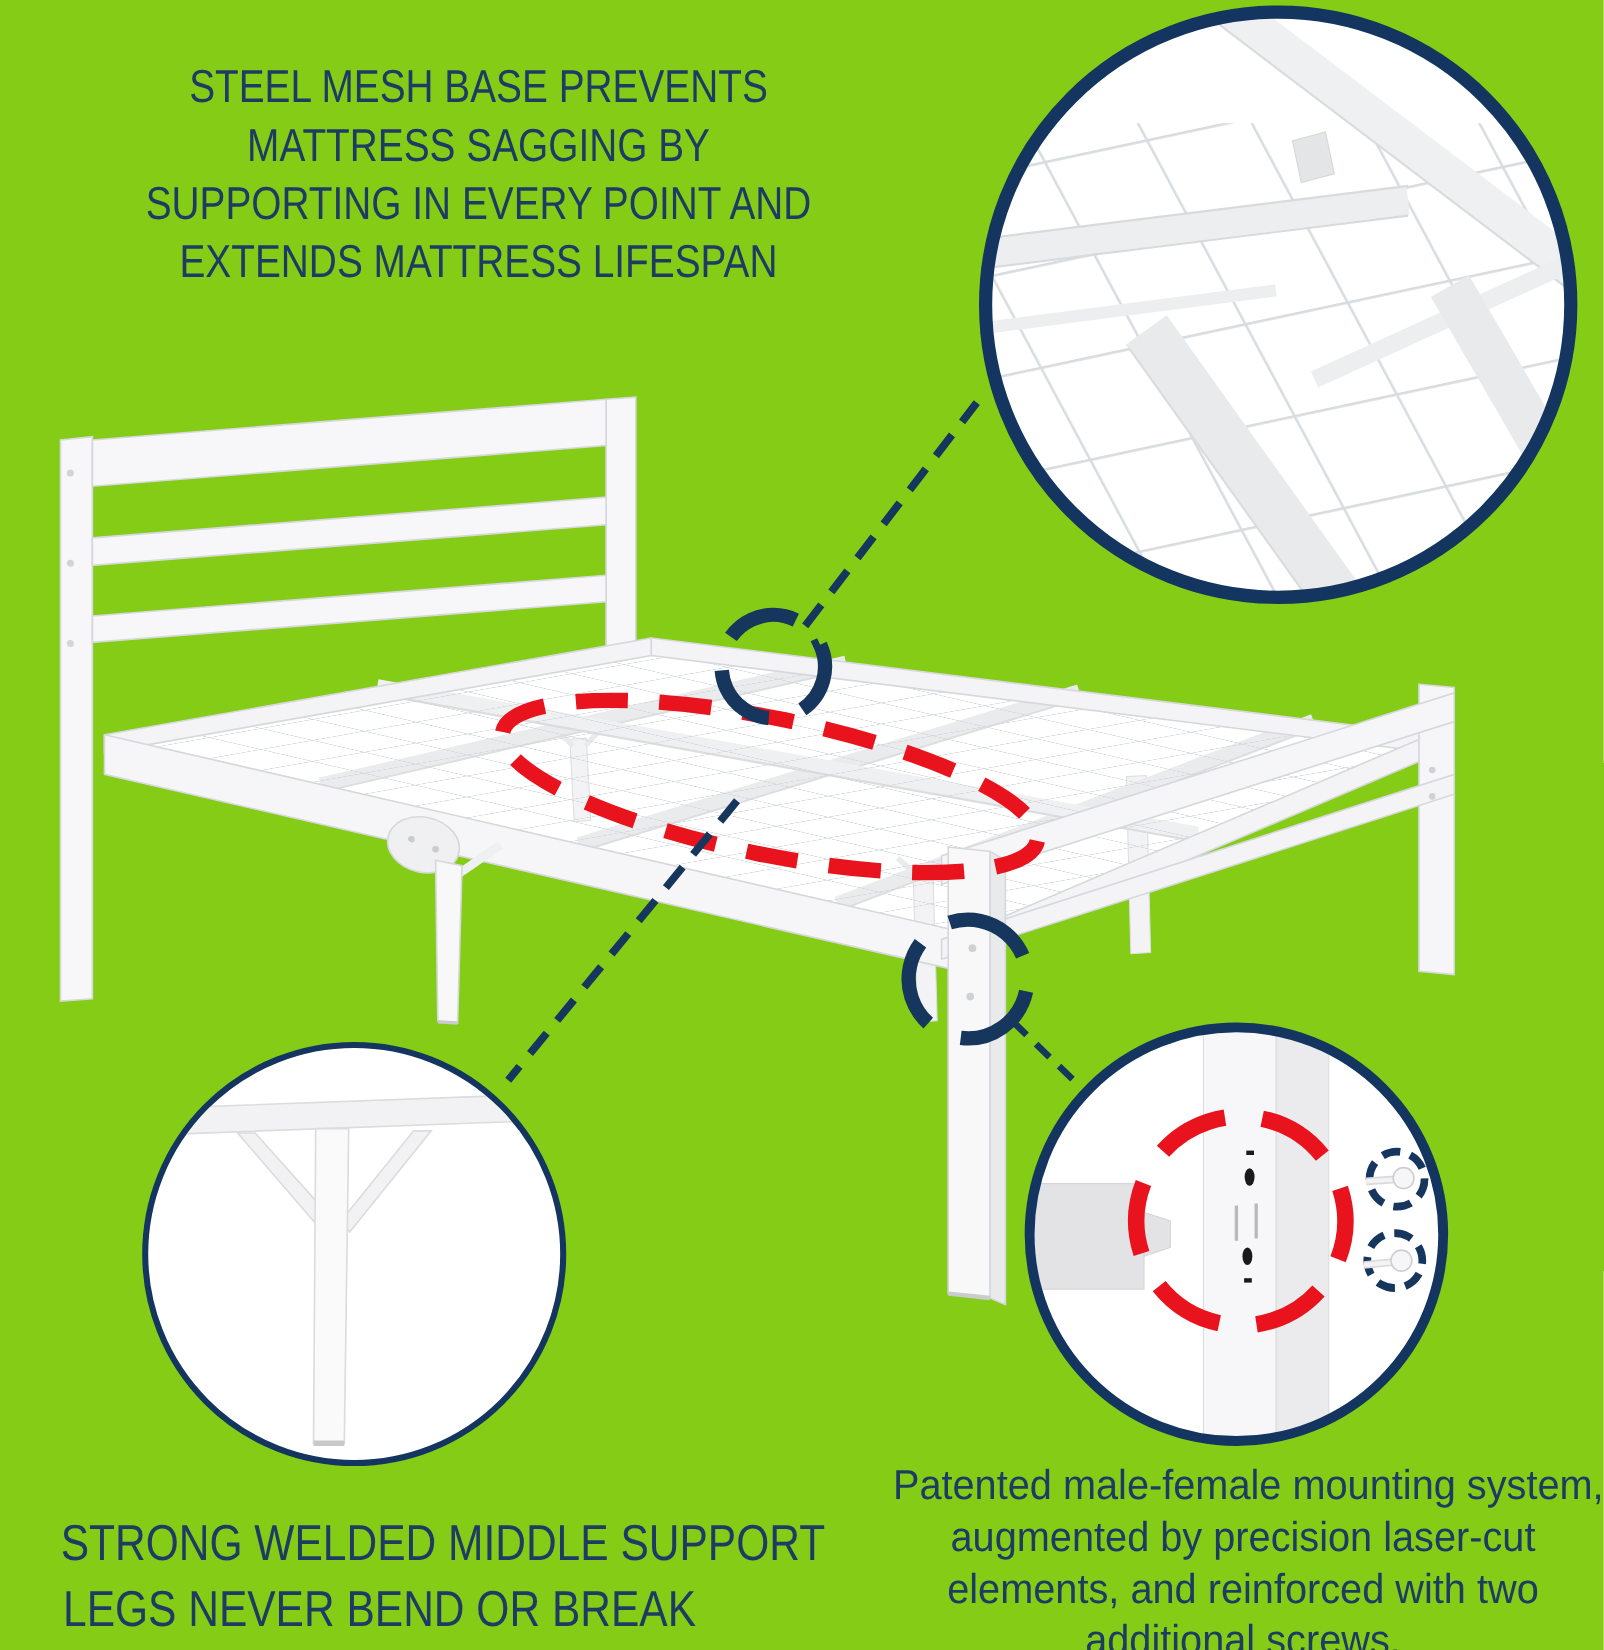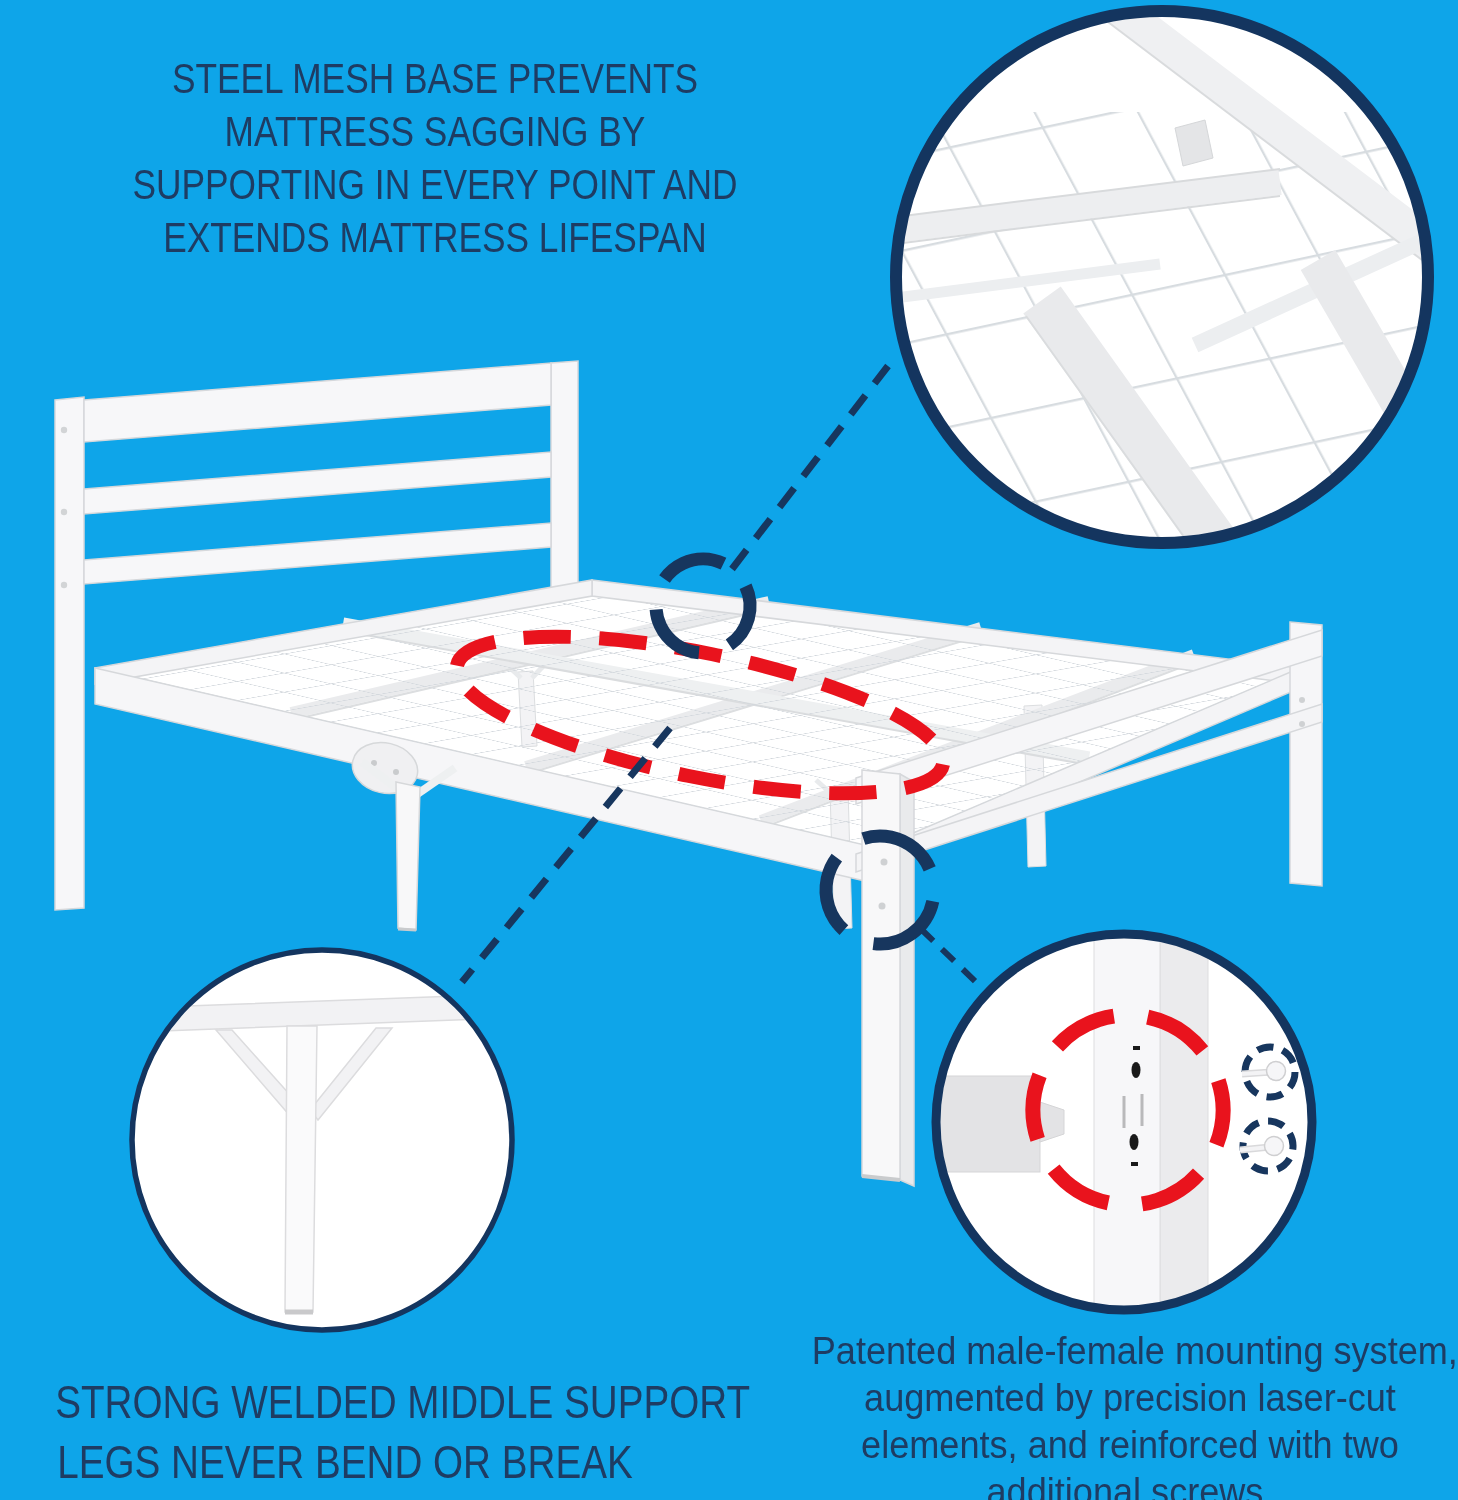--- a/index.html
+++ b/index.html
@@ -1,18 +1,18 @@
 <!DOCTYPE html>
 <html><head>
 <meta charset="utf-8">
 <style>
   html,body{margin:0;padding:0;background:#ffffff;}
   .stage{
     position:relative;width:1458px;height:1500px;overflow:hidden;
-    background:#0ea5e9;font-family:"Liberation Sans", sans-serif;
+    background:#84cc16;font-family:"Liberation Sans", sans-serif;
   }
   .stage svg{position:absolute;left:0;top:0;}
   .note{position:absolute;color:#1e3c63;text-align:center;}
   .note .ln{white-space:nowrap;}
   .note-tl{
     left:55px;top:52px;width:760px;
     font-size:42px;line-height:53px;font-weight:400;
     transform:scaleX(0.84);transform-origin:50% 0;
   }
   .note-bl{

